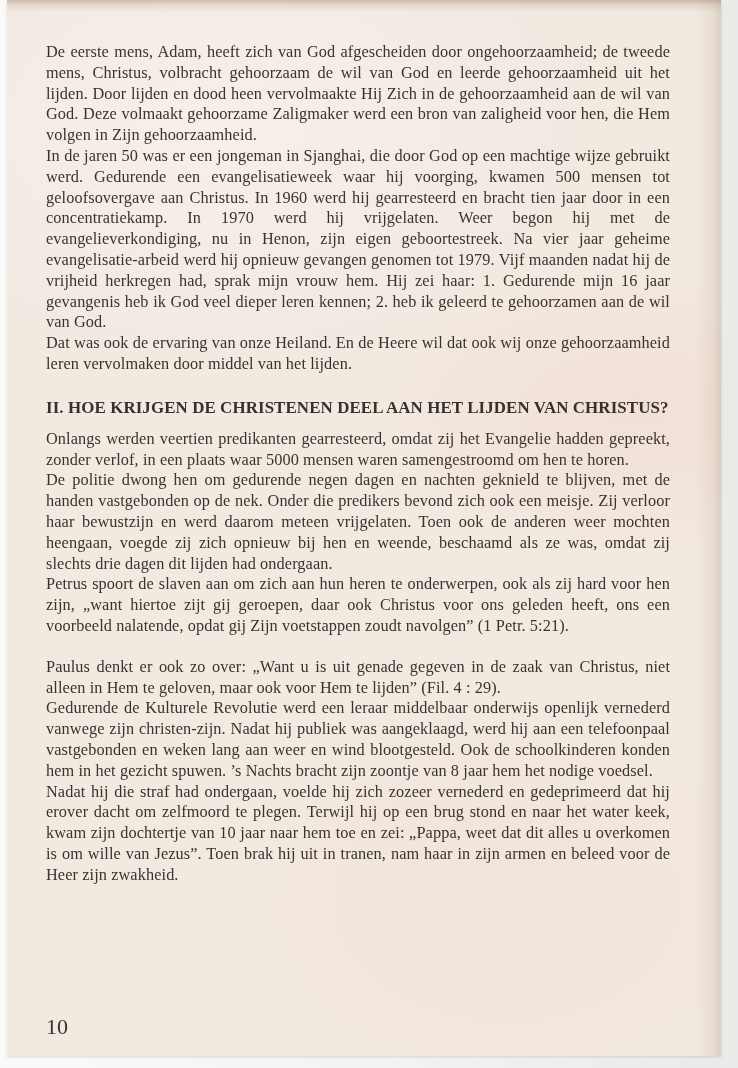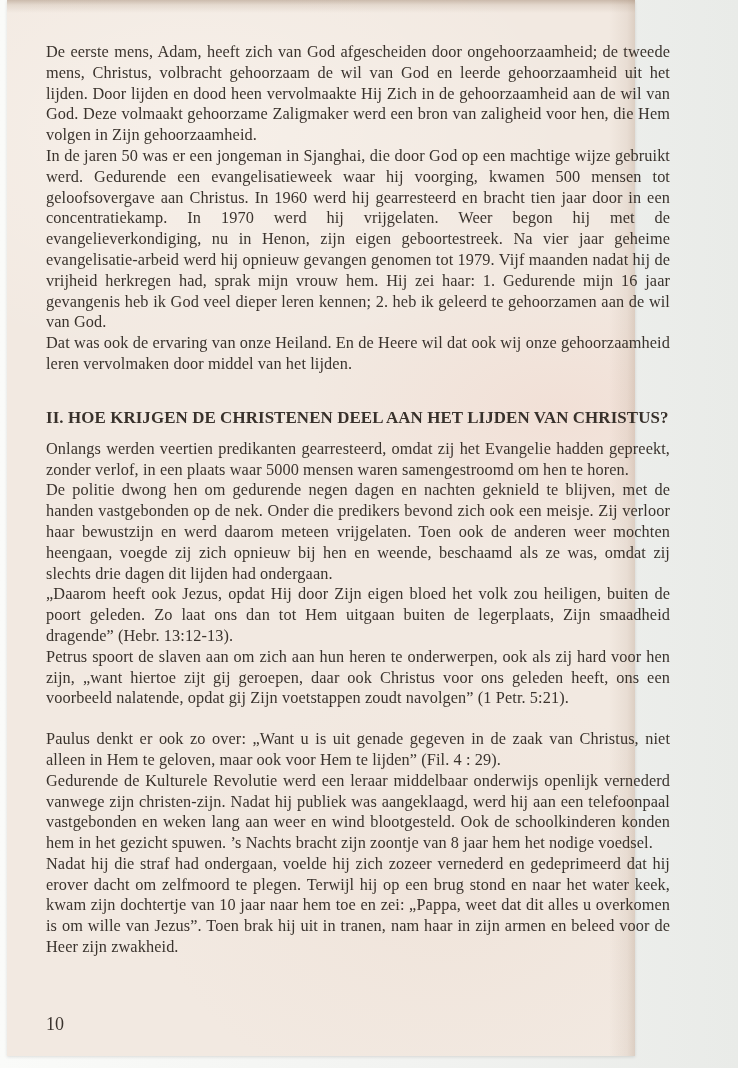--- a/index.html
+++ b/index.html
@@ -13,21 +13,21 @@
   .backdrop {
     position: relative;
     width: 738px;
     height: 1068px;
     background: linear-gradient(90deg, #fafbf9 0%, #f2f3f1 55%, #e9ebe8 100%);
   }
   .scan-page {
     position: absolute;
     left: 7px;
     top: 0;
-    width: 628px;
+    width: 714px;
     height: 1056px;
     background:
       
       linear-gradient(90deg, rgba(255,255,255,0) calc(100% - 26px), rgba(146,116,92,0.10) calc(100% - 8px), rgba(150,122,98,0.24) 100%),
       
       linear-gradient(180deg, rgba(148,120,96,0.42) 0px, rgba(160,134,110,0.18) 5px, rgba(160,134,110,0.00) 13px),
       
       radial-gradient(ellipse 360px 200px at 88% 39%, rgba(238,176,158,0.16), rgba(238,176,158,0) 70%),
       radial-gradient(ellipse 500px 320px at 30% 12%, rgba(255,252,248,0.35), rgba(255,252,248,0) 75%),
       radial-gradient(ellipse 420px 300px at 70% 85%, rgba(226,196,176,0.12), rgba(226,196,176,0) 70%),
@@ -42,54 +42,53 @@
     color: #3a332d;
     font-size: 16.3px;
     line-height: 20.8px;
     letter-spacing: 0.1px;
   }
   .para {
     margin: 0;
     text-align: justify;
   }
   .heading {
-    margin: 32px 0 10px 0;
+    margin: 22px 0 10px 0;
     font-size: 16.9px;
     line-height: 22px;
     font-weight: bold;
     text-align: justify;
     color: #38312b;
   }
   .gap-before {
     margin-top: 20px;
   }
   .page-number {
     position: absolute;
     left: 39px;
     top: 1014px;
-    font-size: 18px;
+    font-size: 22px;
     color: #3a332d;
   }
 </style>
 </head>
 <body>
 
 <div class="backdrop">
   <div class="scan-page">
     <div class="content">
 
       <p class="para">De eerste mens, Adam, heeft zich van God afgescheiden door ongehoorzaamheid; de tweede mens, Christus, volbracht gehoorzaam de wil van God en leerde gehoorzaamheid uit het lijden. Door lijden en dood heen vervolmaakte Hij Zich in de gehoorzaamheid aan de wil van God. Deze volmaakt gehoorzame Zaligmaker werd een bron van zaligheid voor hen, die Hem volgen in Zijn gehoorzaamheid.</p>
       <p class="para">In de jaren 50 was er een jongeman in Sjanghai, die door God op een machtige wijze gebruikt werd. Gedurende een evangelisatieweek waar hij voorging, kwamen 500 mensen tot geloofsovergave aan Christus. In 1960 werd hij gearresteerd en bracht tien jaar door in een concentratiekamp. In 1970 werd hij vrijgelaten. Weer begon hij met de evangelieverkondiging, nu in Henon, zijn eigen geboortestreek. Na vier jaar geheime evangelisatie-arbeid werd hij opnieuw gevangen genomen tot 1979. Vijf maanden nadat hij de vrijheid herkregen had, sprak mijn vrouw hem. Hij zei haar: 1. Gedurende mijn 16 jaar gevangenis heb ik God veel dieper leren kennen; 2. heb ik geleerd te gehoorzamen aan de wil van God.</p>
       <p class="para">Dat was ook de ervaring van onze Heiland. En de Heere wil dat ook wij onze gehoorzaamheid leren vervolmaken door middel van het lijden.</p>
 
       <h2 class="heading">II. HOE KRIJGEN DE CHRISTENEN DEEL AAN HET LIJDEN VAN CHRISTUS?</h2>
 
       <p class="para">Onlangs werden veertien predikanten gearresteerd, omdat zij het Evangelie hadden gepreekt, zonder verlof, in een plaats waar 5000 mensen waren samengestroomd om hen te horen.</p>
       <p class="para">De politie dwong hen om gedurende negen dagen en nachten geknield te blijven, met de handen vastgebonden op de nek. Onder die predikers bevond zich ook een meisje. Zij verloor haar bewustzijn en werd daarom meteen vrijgelaten. Toen ook de anderen weer mochten heengaan, voegde zij zich opnieuw bij hen en weende, beschaamd als ze was, omdat zij slechts drie dagen dit lijden had ondergaan.</p>
-      <p class="para">„Daarom heeft ook Jezus, opdat Hij door Zijn eigen bloed het volk zou heiligen, buiten de poort geleden. Zo laat ons dan tot Hem uitgaan buiten de legerplaats, Zijn smaadheid dragende” (Hebr. 13:12-13).</p>
       <p class="para">Petrus spoort de slaven aan om zich aan hun heren te onderwerpen, ook als zij hard voor hen zijn, „want hiertoe zijt gij geroepen, daar ook Christus voor ons geleden heeft, ons een voorbeeld nalatende, opdat gij Zijn voetstappen zoudt navolgen” (1 Petr. 5:21).</p>
 
       <p class="para gap-before">Paulus denkt er ook zo over: „Want u is uit genade gegeven in de zaak van Christus, niet alleen in Hem te geloven, maar ook voor Hem te lijden” (Fil. 4 : 29).</p>
       <p class="para">Gedurende de Kulturele Revolutie werd een leraar middelbaar onderwijs openlijk vernederd vanwege zijn christen-zijn. Nadat hij publiek was aangeklaagd, werd hij aan een telefoonpaal vastgebonden en weken lang aan weer en wind blootgesteld. Ook de schoolkinderen konden hem in het gezicht spuwen. ’s Nachts bracht zijn zoontje van 8 jaar hem het nodige voedsel.</p>
       <p class="para">Nadat hij die straf had ondergaan, voelde hij zich zozeer vernederd en gedeprimeerd dat hij erover dacht om zelfmoord te plegen. Terwijl hij op een brug stond en naar het water keek, kwam zijn dochtertje van 10 jaar naar hem toe en zei: „Pappa, weet dat dit alles u overkomen is om wille van Jezus”. Toen brak hij uit in tranen, nam haar in zijn armen en beleed voor de Heer zijn zwakheid.</p>
 
     </div>
 
     <div class="page-number">10</div>
   </div>

